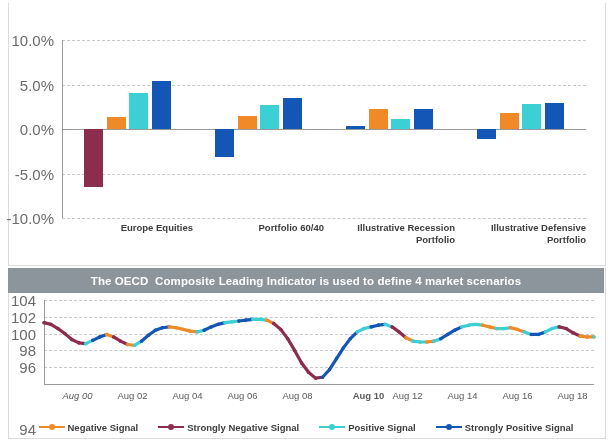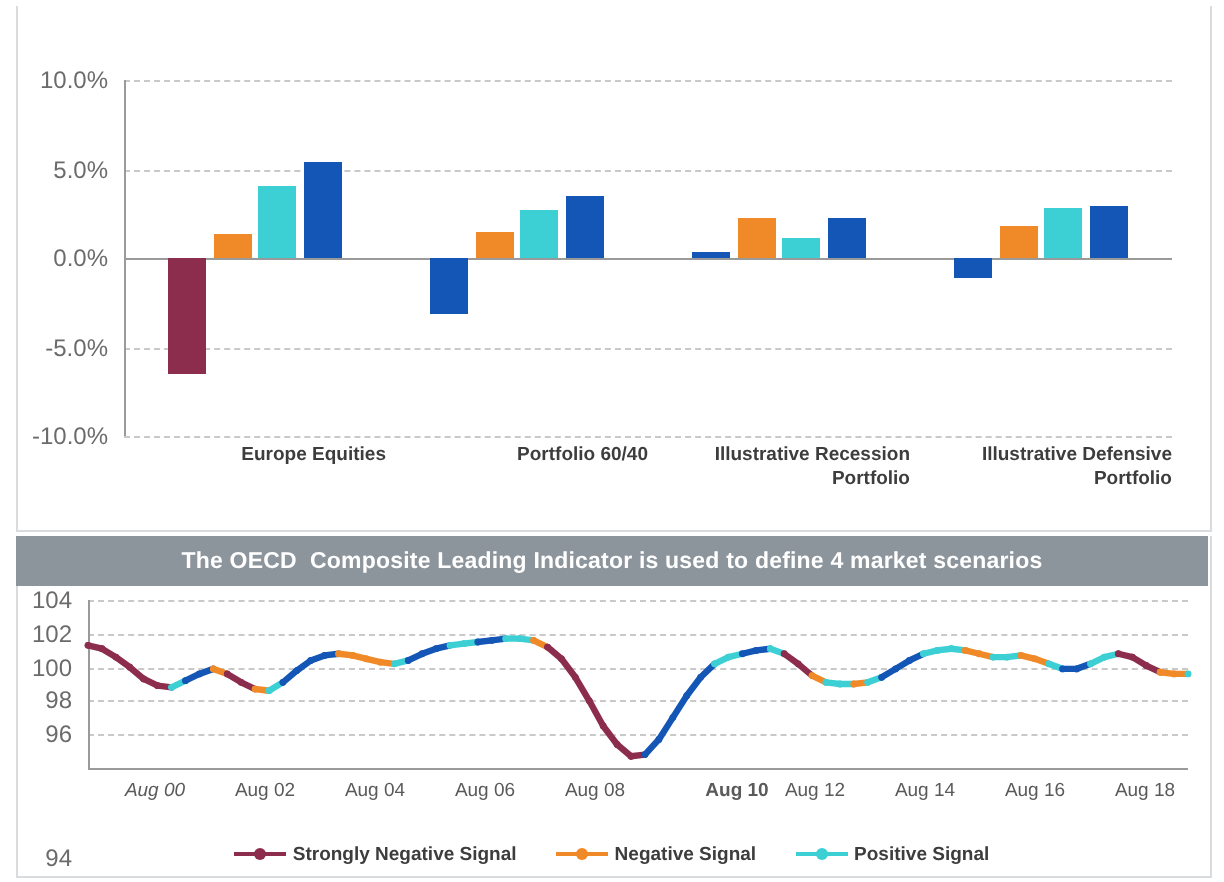--- a/index.html
+++ b/index.html
@@ -15,21 +15,21 @@
   .chart-title{
     position:absolute;left:8px;width:596px;height:25px;
     background:#8d959c;color:#ffffff;
     font-size:11.5px;font-weight:bold;letter-spacing:.1px;
     display:flex;align-items:center;justify-content:center;
     white-space:pre;
   }
   #title-top{top:3px;}
   #title-bottom{top:268px;}
   .ylab{position:absolute;right:0;transform:translateY(-50%);
-        font-size:12px;color:#6b6b6b;text-align:right;white-space:nowrap;}
+        font-size:15px;color:#6b6b6b;text-align:right;white-space:nowrap;}
   .gridline{position:absolute;height:0;border-top:1px dashed #c9c9c9;}
   .axisline{position:absolute;background:#9a9a9a;}
 
   
   #bars-area{position:absolute;left:62px;top:40px;width:524px;height:178px;}
   .bar{position:absolute;bottom:0;}
   .catlab{position:absolute;top:222px;font-size:9.5px;font-weight:bold;
           color:#3d3d3d;text-align:right;line-height:11.5px;}
 
   
@@ -289,34 +289,41 @@
       <div class="tlab" style="left: 341px; width: 55px; font-weight: bold;">Aug 10</div>
       <div class="tlab" style="left: 380px; width: 55px;">Aug 12</div>
       <div class="tlab" style="left: 435px; width: 55px;">Aug 14</div>
       <div class="tlab" style="left: 490px; width: 55px;">Aug 16</div>
       <div class="tlab" style="left: 545px; width: 55px;">Aug 18</div>
     </div>
 
   <div id="legend">
       <div class="leg-item">
         <span class="leg-mark">
+          <span class="leg-line" style="background: rgb(240, 138, 40);"></span>
+          <span class="leg-dot" style="background: rgb(240, 138, 40);"></span>
+        </span>
+        <span>Negative Signal</span>
+      </div>
+      <div class="leg-item">
+        <span class="leg-mark">
           <span class="leg-line" style="background: rgb(140, 45, 78);"></span>
           <span class="leg-dot" style="background: rgb(140, 45, 78);"></span>
         </span>
         <span>Strongly Negative Signal</span>
-      </div>
-      <div class="leg-item">
-        <span class="leg-mark">
-          <span class="leg-line" style="background: rgb(240, 138, 40);"></span>
-          <span class="leg-dot" style="background: rgb(240, 138, 40);"></span>
-        </span>
-        <span>Negative Signal</span>
       </div>
       <div class="leg-item">
         <span class="leg-mark">
           <span class="leg-line" style="background: rgb(60, 207, 212);"></span>
           <span class="leg-dot" style="background: rgb(60, 207, 212);"></span>
         </span>
         <span>Positive Signal</span>
       </div>
+      <div class="leg-item">
+        <span class="leg-mark">
+          <span class="leg-line" style="background: rgb(20, 86, 181);"></span>
+          <span class="leg-dot" style="background: rgb(20, 86, 181);"></span>
+        </span>
+        <span>Strongly Positive Signal</span>
+      </div>
     </div>
 
 </div>
 
 </body></html>

